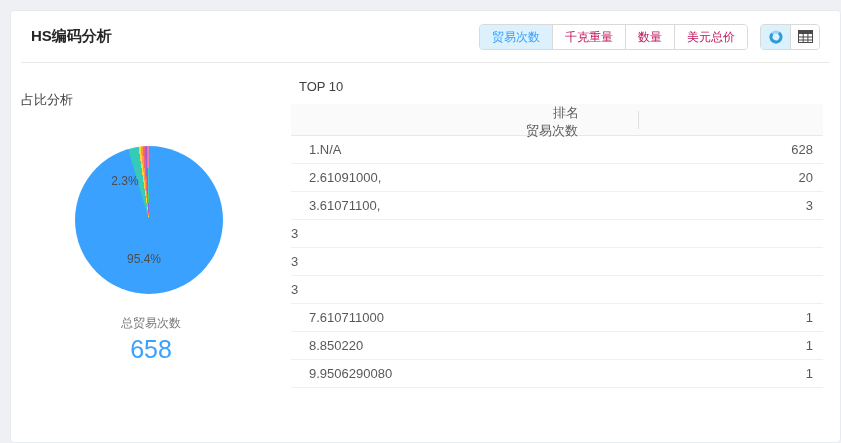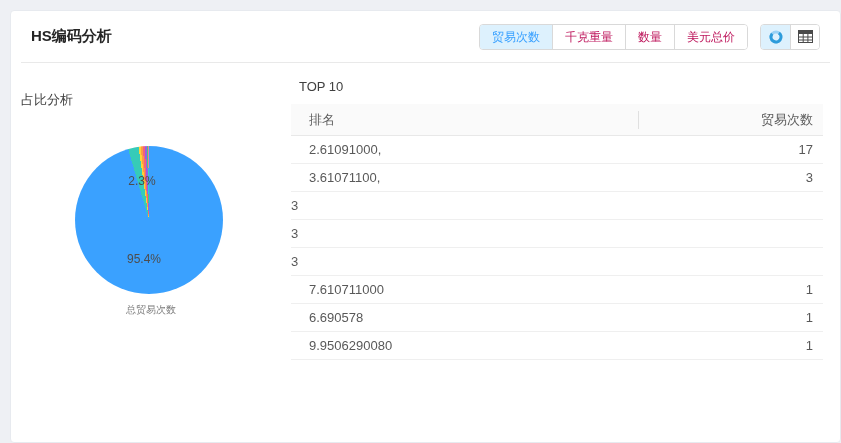--- a/index.html
+++ b/index.html
@@ -80,45 +80,46 @@
     width: 148px; height: 148px;
     border-radius: 50%;
   }
   .pie-label {
     position: absolute;
     font-size: 12px;
     color: #4d4d4d;
     transform: translate(-50%, -50%);
     white-space: nowrap;
   }
-  .pie-label.small { left: 67px; top: 35px; }
+  .pie-label.small { left: 50px; top: 35px; }
   .pie-label.big  { left: 69px; top: 113px; }
   .total-wrap {
     position: absolute;
     left: 60px; top: 292px;
     width: 160px;
     text-align: center;
   }
-  .total-label { font-size: 10px; color: #7c7c7c; }
+  .total-label { font-size: 12px; color: #7c7c7c; margin-top: 12px; }
   .total-value { font-size: 25px; color: #3aa1ff; margin-top: 3px; }
   .table {
     position: absolute;
     left: 280px; top: 93px;
     width: 532px;
   }
   .thead {
     position: relative;
     height: 32px;
     background: #fafafa;
     border-bottom: 1px solid #e8e8e8;
     display: flex;
     align-items: center;
     justify-content: space-between;
     font-size: 13px;
     color: #5c5c5c;
+    flex-direction: column;
   }
   .th.left { padding-left: 18px; }
   .th.right { padding-right: 10px; }
   .th-divider {
     position: absolute;
     left: 347px; top: 7px;
     width: 1px; height: 18px;
     background: #e0e0e0;
   }
   .trow {
@@ -172,52 +173,57 @@
   <div class="section-label top10-label">TOP 10</div>
 
   <div class="pie-wrap">
     <div class="pie" id="pie" style="background: conic-gradient(rgb(58, 161, 255) 0deg, rgb(58, 161, 255) 343.587deg, rgb(54, 203, 184) 343.587deg, rgb(54, 203, 184) 351.793deg, rgb(251, 212, 55) 351.793deg, rgb(251, 212, 55) 353.435deg, rgb(255, 152, 69) 353.435deg, rgb(255, 152, 69) 355.076deg, rgb(242, 99, 123) 355.076deg, rgb(242, 99, 123) 356.717deg, rgb(151, 95, 228) 356.717deg, rgb(151, 95, 228) 358.359deg, rgb(78, 203, 115) 358.359deg, rgb(78, 203, 115) 358.906deg, rgb(54, 203, 203) 358.906deg, rgb(54, 203, 203) 359.453deg, rgb(242, 123, 155) 359.453deg, rgb(242, 123, 155) 360deg);"></div>
     <div class="pie-label small">2.3%</div>
     <div class="pie-label big">95.4%</div>
   </div>
 
   <div class="total-wrap">
     <div class="total-label">总贸易次数</div>
+    <div class="total-value">658</div>
   </div>
 
   <div class="table">
     <div class="thead">
       <div class="th left">排名</div>
       <div class="th-divider"></div>
       <div class="th right">贸易次数</div>
     </div>
     <div id="tbody">
         <div class="trow">
+          <div class="tcell left">1.N/A</div>
+          <div class="tcell right">628</div>
+        </div>
+        <div class="trow">
           <div class="tcell left">2.61091000,</div>
-          <div class="tcell right">17</div>
+          <div class="tcell right">20</div>
         </div>
         <div class="trow">
           <div class="tcell left">3.61071100,</div>
           <div class="tcell right">3</div>
         </div>
         <div class="trow">
           <div class="tcell right">3</div>
         </div>
         <div class="trow">
           <div class="tcell right">3</div>
         </div>
         <div class="trow">
           <div class="tcell right">3</div>
         </div>
         <div class="trow">
           <div class="tcell left">7.610711000</div>
           <div class="tcell right">1</div>
         </div>
         <div class="trow">
-          <div class="tcell left">6.690578</div>
+          <div class="tcell left">8.850220</div>
           <div class="tcell right">1</div>
         </div>
         <div class="trow">
           <div class="tcell left">9.9506290080</div>
           <div class="tcell right">1</div>
         </div>
       </div>
   </div>
 
 </div>

